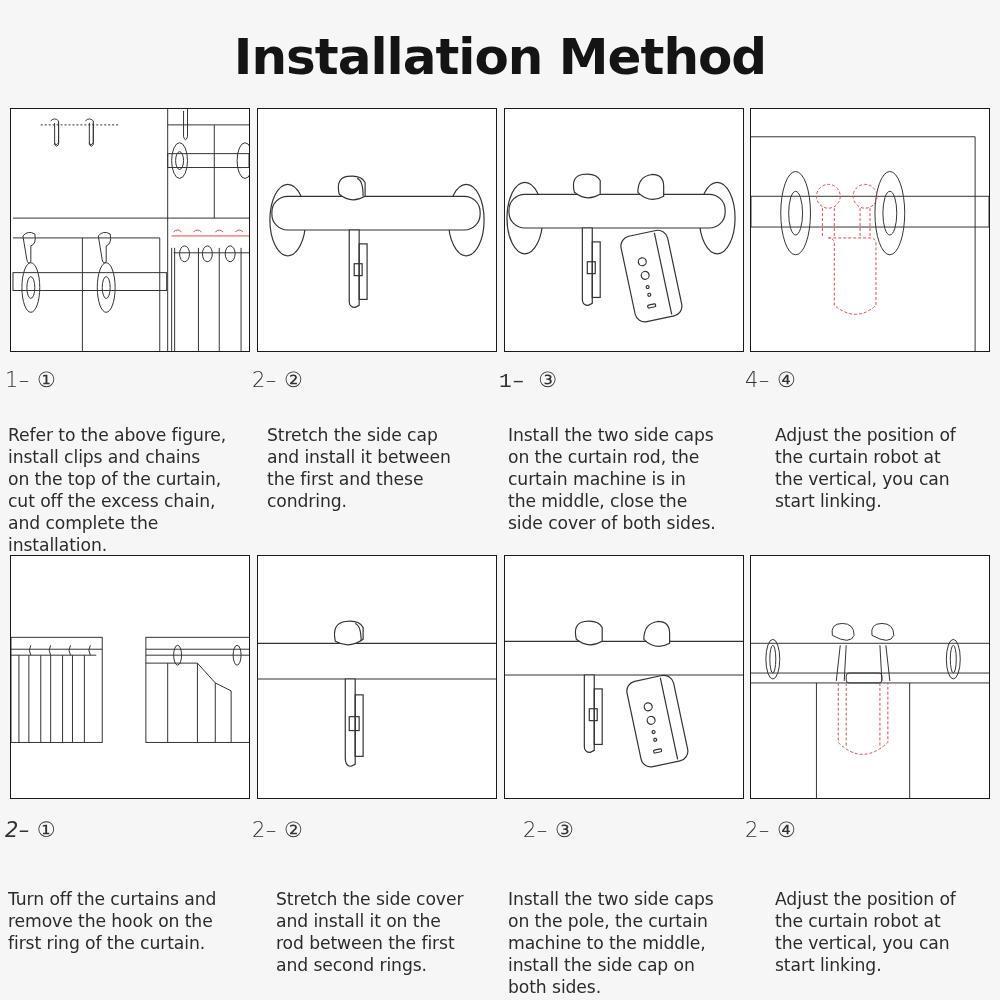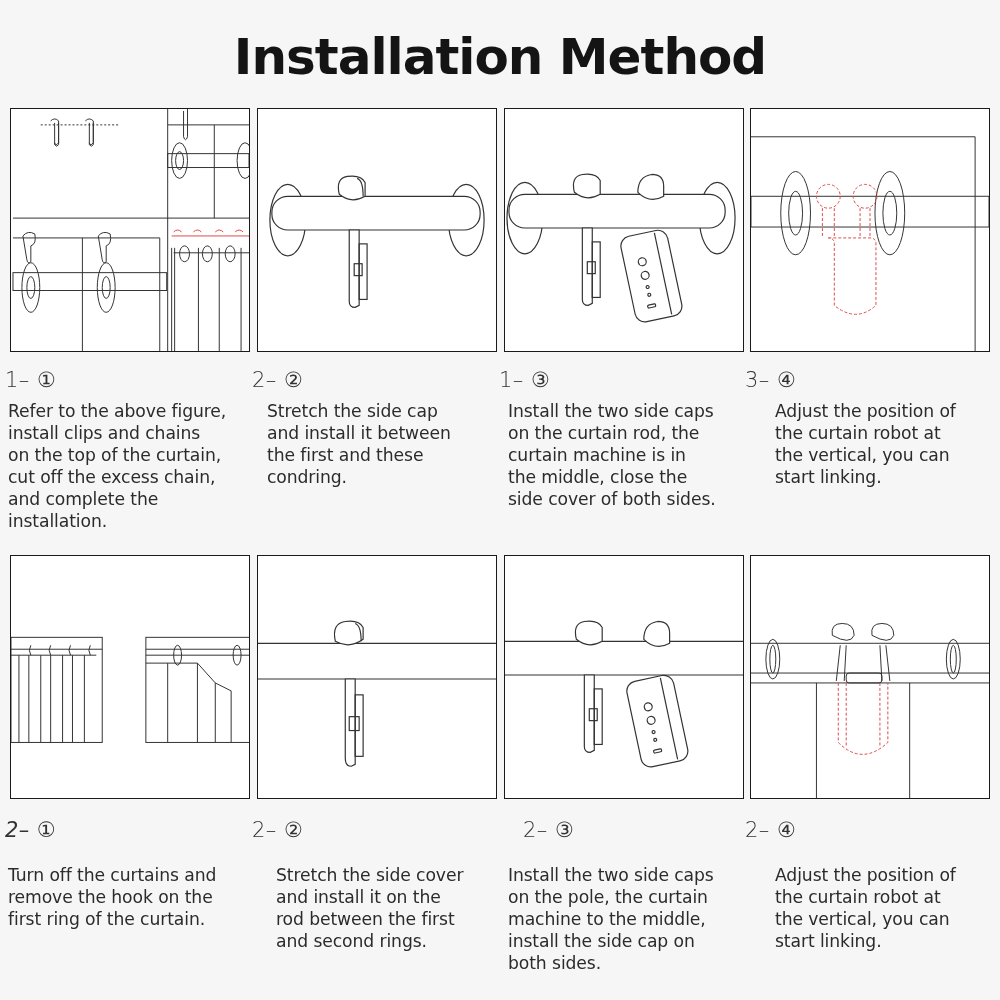--- a/index.html
+++ b/index.html
@@ -14,21 +14,21 @@
       position: absolute; width: 240px; height: 244px; background: #fff;
       border: 1.5px solid #1a1a1a; overflow: hidden;
     }
     .panel svg { position: absolute; left: 0; top: 0; width: 100%; height: 100%; }
     .step {
       position: absolute; width: 240px; text-align: left; font-size: 21px;
       font-weight: 300; color: #333; letter-spacing: 0.5px;
     }
     .desc {
       position: absolute; width: 250px; font-size: 17.2px; line-height: 22px;
-      color: #2b2b2b; white-space: pre-line; letter-spacing: -0.1px;
+      color: #2b2b2b; white-space: pre-line; letter-spacing: -0.1px; margin-top: 24px;
     }
   </style>
 </head>
 <body>
 
 <div class="title">Installation Method</div>
 
 <div class="panel" style="left:10px;top:108px;">
   <svg viewBox="0 0 240 244" fill="none" stroke="#333" stroke-width="1">
     <line x1="158" y1="0" x2="158" y2="244"></line>
@@ -111,21 +111,21 @@
       <rect x="124" y="124" width="48" height="88" rx="10" fill="#fff"></rect>
       <line x1="160" y1="126" x2="160" y2="210"></line>
       <circle cx="142" cy="152" r="4"></circle>
         <circle cx="142" cy="166" r="4"></circle>
       <circle cx="142" cy="178" r="1.5"></circle>
         <circle cx="142" cy="186" r="1.5"></circle>
       <rect x="138" y="196" width="8" height="3" rx="1"></rect>
     </g>
   </svg>
 </div>
-<div class="step" style="left:499px;top:368px;">1– ③</div>
+<div class="step" style="left:499px;top:368px;font-family:Liberation Mono, monospace;">1– ③</div>
 <div class="desc" style="left:508px;top:400px;">Install the two side caps
 on the curtain rod, the
 curtain machine is in
 the middle, close the
 side cover of both sides.</div>
 
 <div class="panel" style="left:750px;top:108px;">
   <svg viewBox="0 0 240 244" fill="none" stroke="#333" stroke-width="1">
     <line x1="0" y1="28" x2="226" y2="28"></line>
     <line x1="226" y1="28" x2="226" y2="244"></line>
@@ -135,21 +135,21 @@
     <ellipse cx="140" cy="105" rx="15" ry="42"></ellipse>
       <ellipse cx="140" cy="105" rx="7" ry="22"></ellipse>
     <g stroke="#e04a4a" stroke-dasharray="3 2">
       <circle cx="78" cy="88" r="12"></circle>
         <circle cx="115" cy="88" r="12"></circle>
       <path d="M72 100 v30 M84 100 v30 M110 100 v30 M120 100 v30"></path>
       <path d="M78 130 h42 q6 0 6 6 v62 q-20 18 -42 0 v-62 q0 -6 -6 -6z"></path>
     </g>
   </svg>
 </div>
-<div class="step" style="left:745px;top:368px;">3– ④</div>
+<div class="step" style="left:745px;top:368px;">4– ④</div>
 <div class="desc" style="left:775px;top:400px;">Adjust the position of
 the curtain robot at
 the vertical, you can
 start linking.</div>
 
 <div class="panel" style="left:10px;top:555px;">
   <svg viewBox="0 0 240 244" fill="none" stroke="#333" stroke-width="1">
     <rect x="0" y="82" width="92" height="106"></rect>
     <line x1="0" y1="94" x2="92" y2="94"></line>
       <line x1="0" y1="100" x2="86" y2="100"></line>

